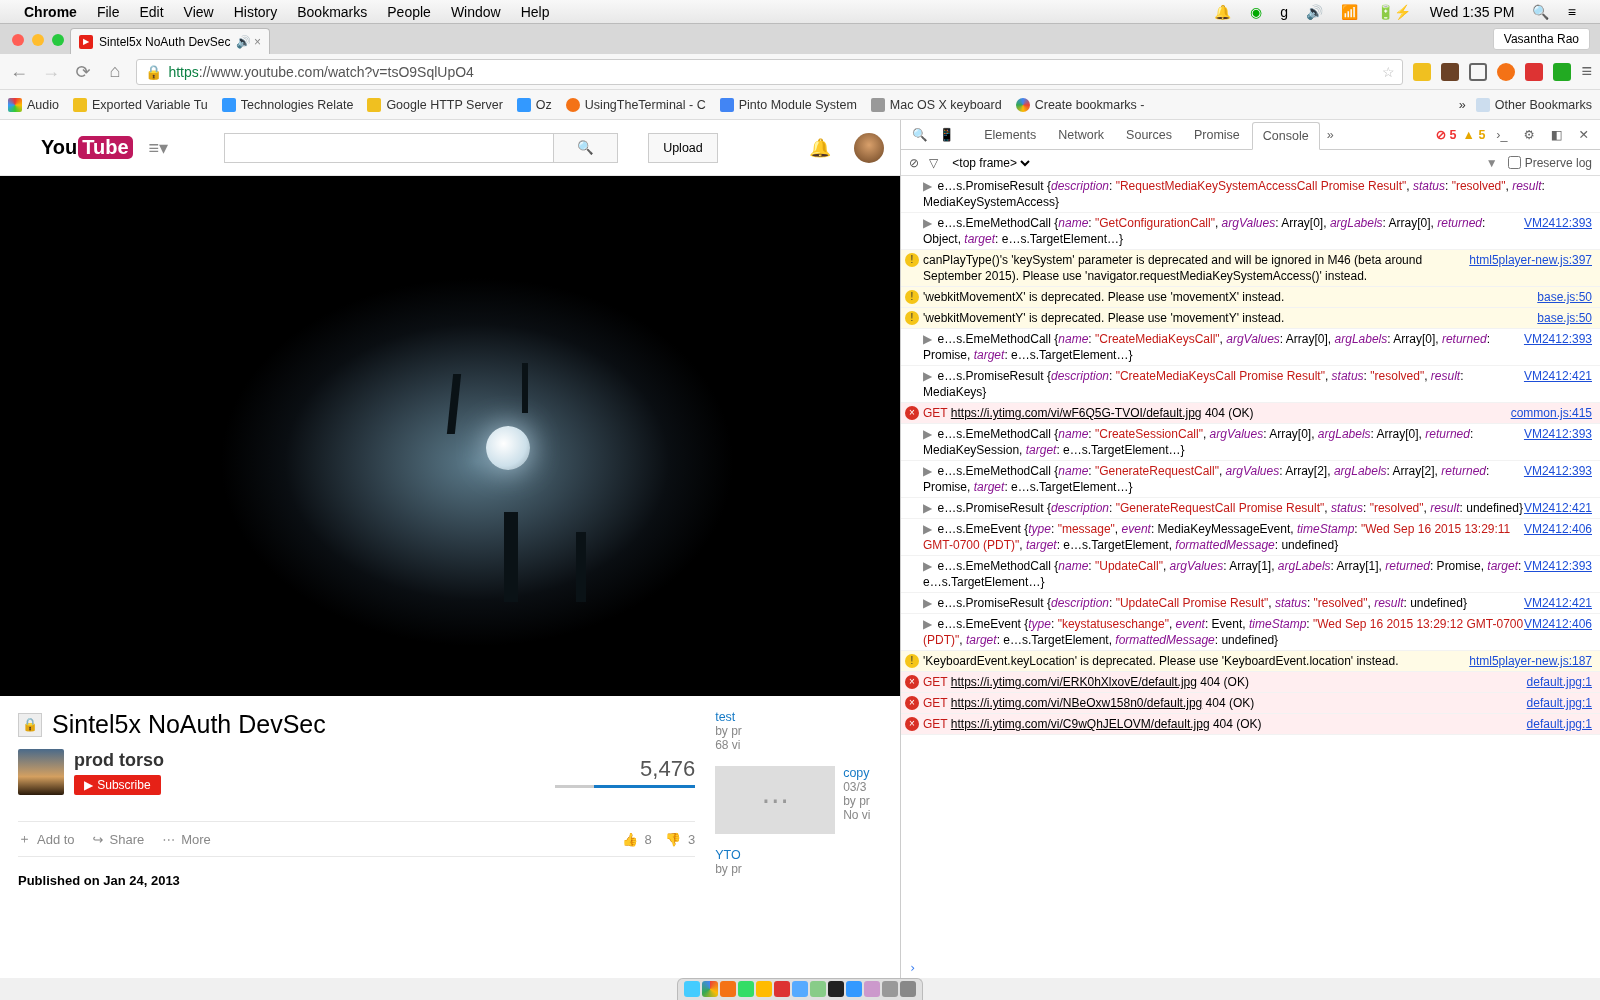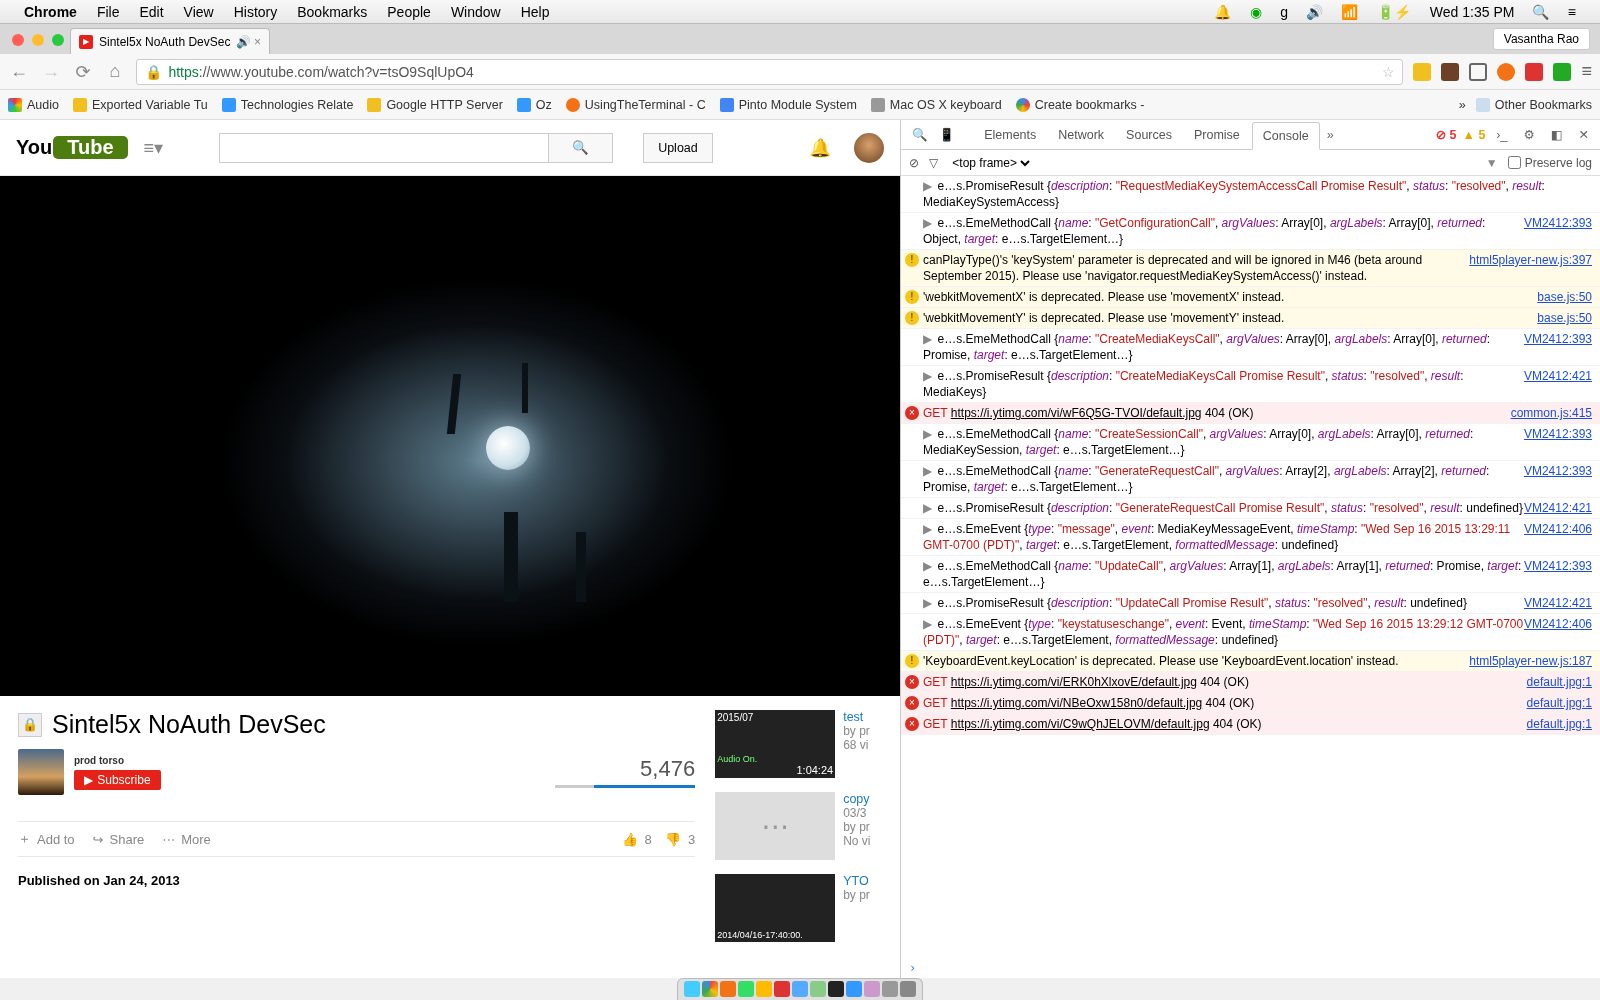--- a/index.html
+++ b/index.html
@@ -40,22 +40,22 @@
 .bmbar .bmicon { width: 14px; height: 14px; border-radius: 2px; }
 .bmbar .more { margin-left: auto; display: flex; align-items: center; gap: 10px; }
 
 
 .split { display: flex; height: calc(1000px - 24px - 30px - 36px - 30px - 22px); }
 .page { width: 900px; background: #fff; overflow: hidden; position: relative; }
 .devtools { flex: 1; border-left: 1px solid #ccc; background: #fff; display: flex; flex-direction: column; font-size: 12px; }
 
 
 .yt-header { height: 56px; display: flex; align-items: center; padding: 0 16px; gap: 16px; border-bottom: 1px solid #e8e8e8; }
-.yt-logo { display:flex; align-items:center; font-weight: bold; font-size: 20px; }
-.yt-logo .tube { background: #4d7c0f; color: #fff; padding: 0 14px; border-radius: 5px; margin-left: 1px; }
+.yt-logo { display:flex; align-items:center; font-weight: bold; font-size: 20px; margin-left: 25px; }
+.yt-logo .tube { background: #be185d; color: #fff; padding: 0 4px; border-radius: 5px; margin-left: 1px; }
 .yt-guide { color: #888; font-size: 18px; }
 .yt-search { display: flex; margin-left: 40px; }
 .yt-search input { width: 330px; height: 30px; border: 1px solid #ccc; padding: 0 8px; }
 .yt-search button { width: 64px; border: 1px solid #ccc; border-left: none; background: #f8f8f8; }
 .yt-upload { margin-left: 14px; height: 30px; padding: 0 14px; border: 1px solid #ccc; background: #f8f8f8; font-size: 12.5px; }
 .yt-right { margin-left: auto; display: flex; align-items: center; gap: 22px; }
 .yt-bell { font-size: 18px; color: #666; }
 .yt-avatar { width: 30px; height: 30px; border-radius: 50%; background: radial-gradient(circle at 50% 40%, #d9a06b, #6b4423); }
 
 .player { height: 520px; background: #000; position: relative; }
@@ -64,21 +64,21 @@
 .stalactite { position:absolute; background:#0a1216; }
 
 .below { padding: 14px 18px; display: flex; gap: 20px; }
 .leftcol { width: 690px; }
 .rightcol { width: 170px; font-size: 12px; }
 .vidtitle { display: flex; align-items: center; gap: 10px; }
 .vidtitle .lockbox { width: 24px; height: 24px; background: #eee; border: 1px solid #ccc; display:flex;align-items:center;justify-content:center;color:#888; }
 .vidtitle h1 { font-size: 25px; font-weight: normal; }
 .channel-row { display: flex; align-items: center; margin-top: 10px; padding-bottom: 12px; }
 .ch-avatar { width: 46px; height: 46px; background: linear-gradient(#4a6a8a,#d4a060 60%,#2a1a0a); margin-right: 10px; border-radius:2px; }
-.ch-info .name { font-size: 10px; font-weight: 600; color: #333; }
+.ch-info .name { font-size: 18px; font-weight: 600; color: #333; }
 .subbtn { background: #e62117; color: #fff; padding: 3px 10px; font-size: 12px; margin-top: 4px; display: inline-flex; align-items:center; gap:4px; border-radius:2px;}
 .views { margin-left: auto; font-size: 22px; color: #555; align-self: flex-end; }
 .viewbar { height: 3px; background: #ccc; position: relative; margin-top: 3px; width: 140px; float:right; }
 .viewbar .fill { position: absolute; right: 0; top: 0; bottom: 0; width: 72%; background: #167ac6; }
 .actions-row { display: flex; align-items: center; gap: 18px; margin-top: 14px; padding: 8px 0; border-top: 1px solid #e8e8e8; border-bottom: 1px solid #e8e8e8; color: #888; font-size: 13px; }
 .actions-row .act { display: flex; align-items: center; gap: 6px; }
 .thumbs { margin-left: auto; display: flex; gap: 14px; align-items: center; }
 .desc { margin-top: 16px; font-size: 13px; }
 .desc b { font-weight: 600; }
 
@@ -297,44 +297,36 @@
               </div>
           </div>
         </div>
         <div class="desc">
           <div><b>Published on Jan 24, 2013</b></div>
         </div>
       </div>
 
       <div class="rightcol">
         <div class="reco">
-          <div class="thumb">
-            <div style="position:absolute;top:2px;left:2px;font-size:10px">2015/07</div>
-            <div style="position:absolute;bottom:14px;left:2px;font-size:9px;color:#7f7">Audio On.</div>
-            <span>1:04:24</span>
-          </div>
           <div class="meta">
             <div class="t">test</div>
             <div class="by">by pr</div>
             <div class="by">68 vi</div>
           </div>
         </div>
         <div class="reco">
           <div class="thumb grey">⋯</div>
           <div class="meta">
             <div class="t">copy</div>
             <div class="by">03/3</div>
             <div class="by">by pr</div>
             <div class="by">No vi</div>
           </div>
         </div>
         <div class="reco">
-          <div class="thumb">
-            <div style="position:absolute;bottom:2px;left:2px;font-size:9px">2014/04/16-17:40:00.</div>
-          </div>
           <div class="meta">
             <div class="t">YTO</div>
             <div class="by">by pr</div>
           </div>
         </div>
       </div>
     </div>
   </div>
 
   <div class="devtools">

